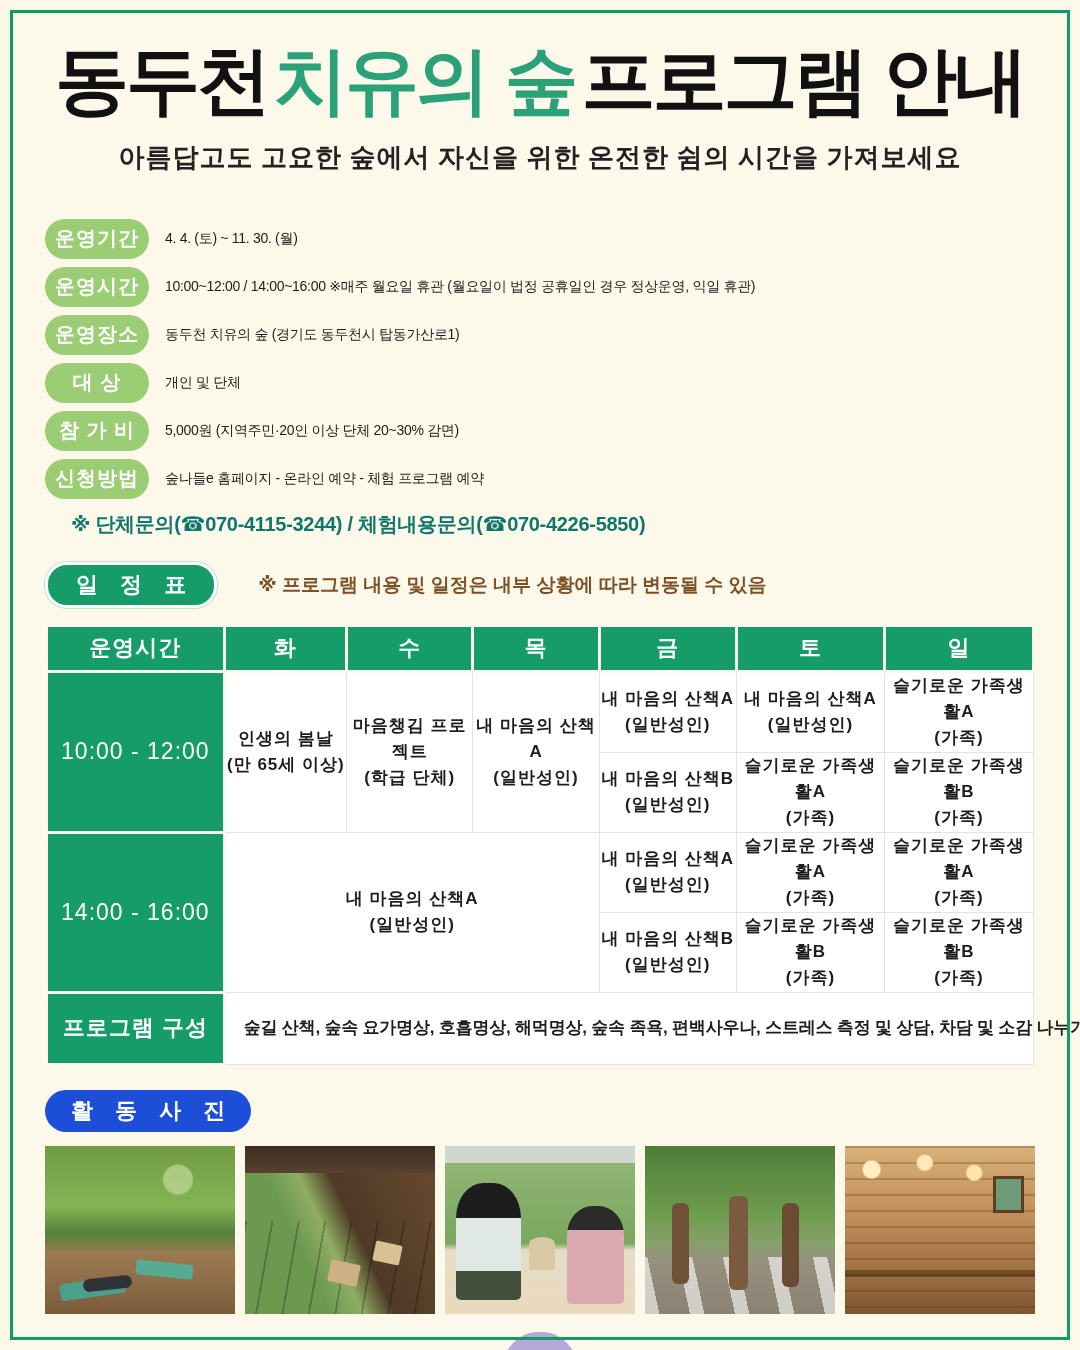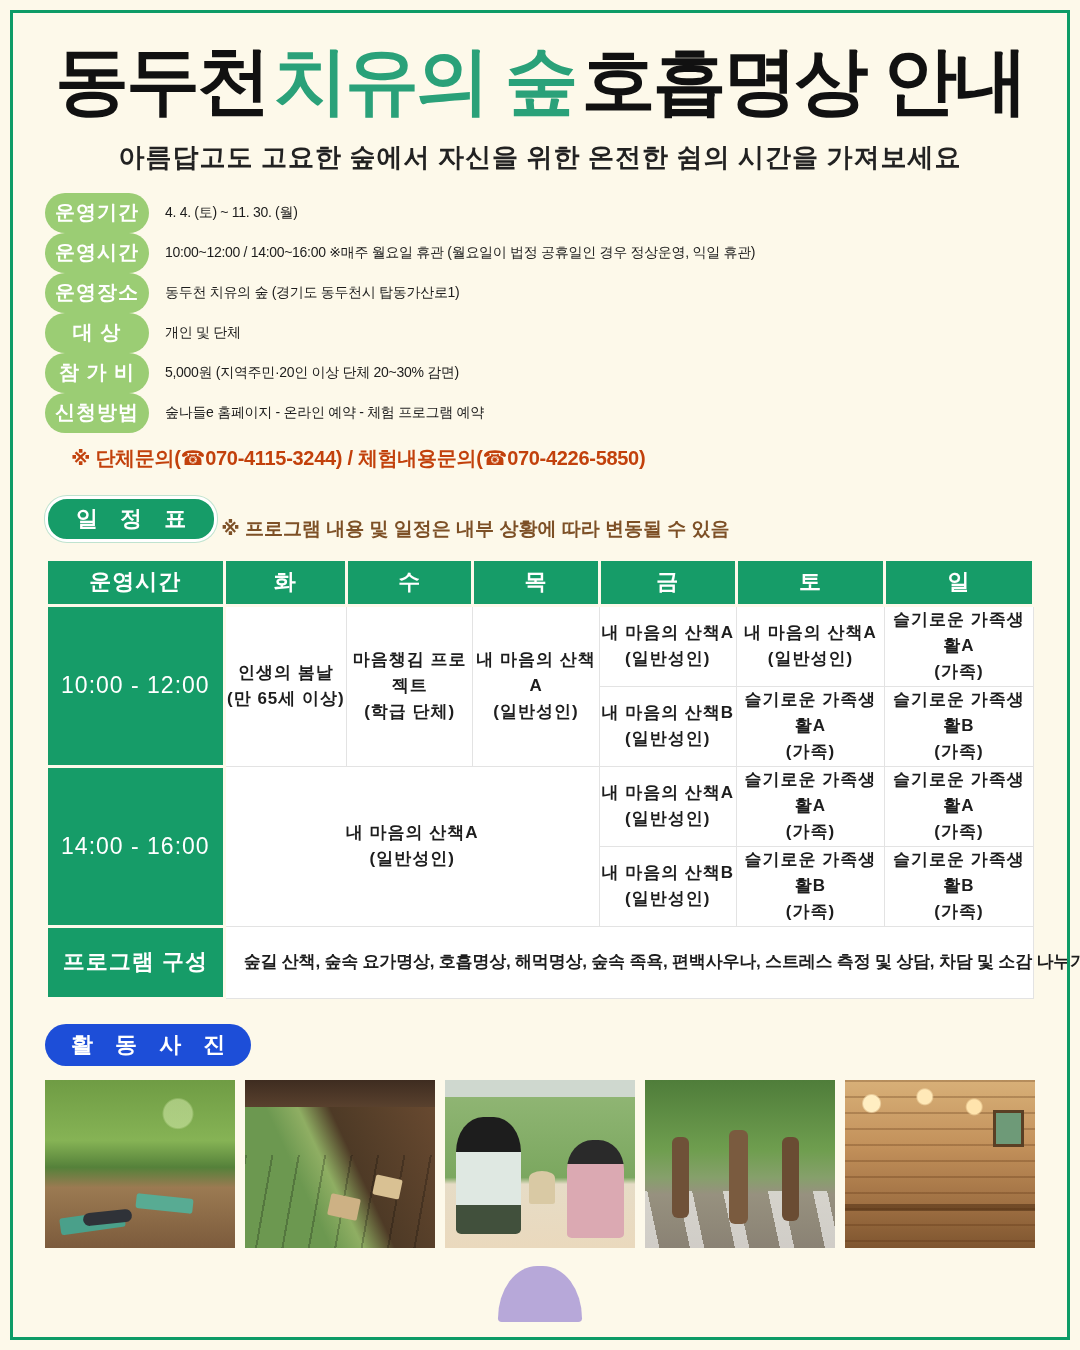--- a/index.html
+++ b/index.html
@@ -21,38 +21,38 @@
     line-height:1.05; white-space:nowrap;
   }
   .title .green { color:#2aa179; margin:6px 6px; }
   .subtitle {
     margin-top:20px; text-align:center; font-size:26px; color:#222;
     font-family:"Liberation Serif","DejaVu Serif",serif; font-weight:700;
     letter-spacing:1px;
   }
 
   
-  .info { margin-top:18px; display:flex; flex-direction:column; gap:0; }
+  .info { margin-top:44px; display:flex; flex-direction:column; gap:8px; }
   .info-row { display:flex; align-items:center; }
   .pill {
     flex:0 0 104px; height:40px; border-radius:20px; background:#9bcd74;
     color:#fff; font-weight:700; font-size:20px; display:flex;
     align-items:center; justify-content:center; letter-spacing:1px;
   }
   .info-text {
     margin-left:16px; font-size:14px; color:#1c1c1c; font-weight:500;
     white-space:nowrap; letter-spacing:-0.3px;
   }
   .contact {
     margin-top:12px; margin-left:26px; font-size:20px; font-weight:700;
-    color:#c2410c; letter-spacing:-0.3px;
-  }
-
-  
-  .sched-head { margin-top:24px; display:flex; align-items:flex-end; }
+    color:#0f766e; letter-spacing:-0.3px;
+  }
+
+  
+  .sched-head { margin-top:24px; display:flex; align-items:center;gap:37px; }
   .sched-badge {
     background:#169c68; border:3px solid #fff; box-shadow:0 0 0 1px #bfe3cf;
     color:#fff; font-weight:700; font-size:22px; letter-spacing:8px;
     border-radius:22px; padding:5px 20px 5px 28px;
   }
   .sched-note {
     margin-left:4px; font-size:19px; font-weight:700; color:#7d5026;
   }
   table.sched {
     width:100%; margin-top:16px; border-collapse:collapse; table-layout:fixed;
@@ -125,21 +125,21 @@
   .logo-dome { width:84px; height:56px; background:#b7a8d9; border-radius:50% 50% 4px 4px / 100% 100% 4px 4px; }
 </style>
 </head>
 <body>
 
 <div class="frame"></div>
 
 <div class="content">
 
   <div class="title-wrap">
-    <div class="title"><span>동두천</span><span class="green">치유의 숲</span><span>호흡명상 안내</span></div>
+    <div class="title"><span>동두천</span><span class="green">치유의 숲</span><span>프로그램 안내</span></div>
     <div class="subtitle">아름답고도 고요한 숲에서 자신을 위한 온전한 쉼의 시간을 가져보세요</div>
   </div>
 
   <div class="info">
     <div class="info-row">
       <span class="pill">운영기간</span>
       <span class="info-text">4. 4. (토) ~ 11. 30. (월)</span>
     </div>
     <div class="info-row">
       <span class="pill">운영시간</span>

